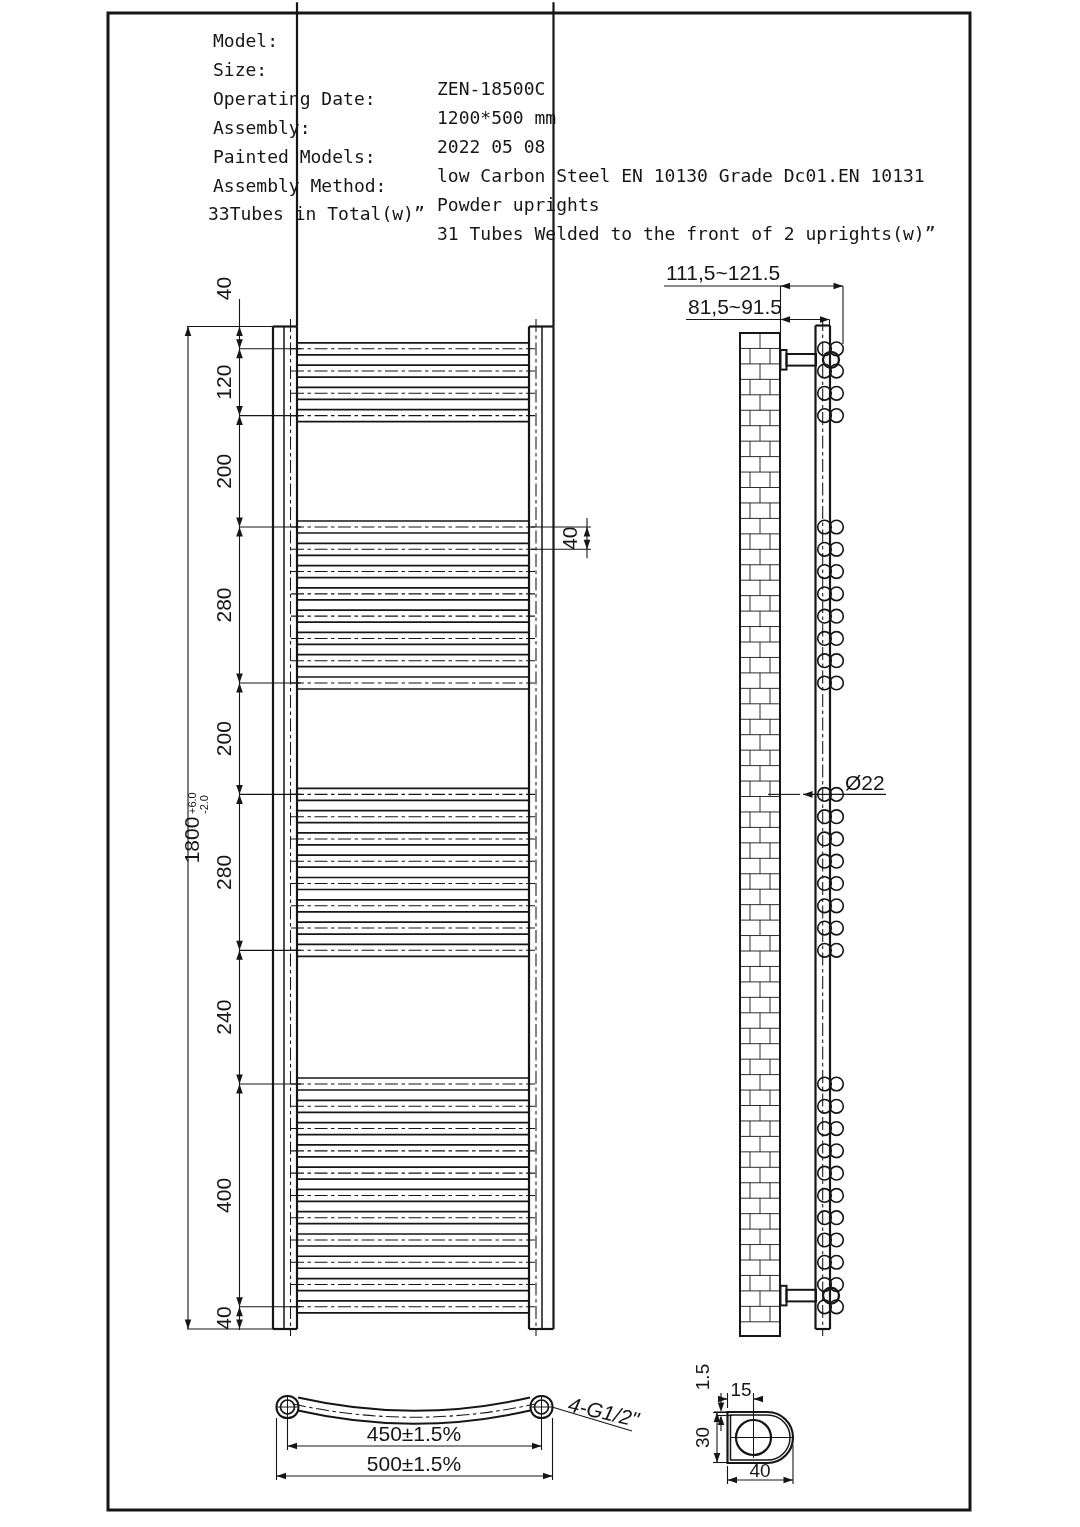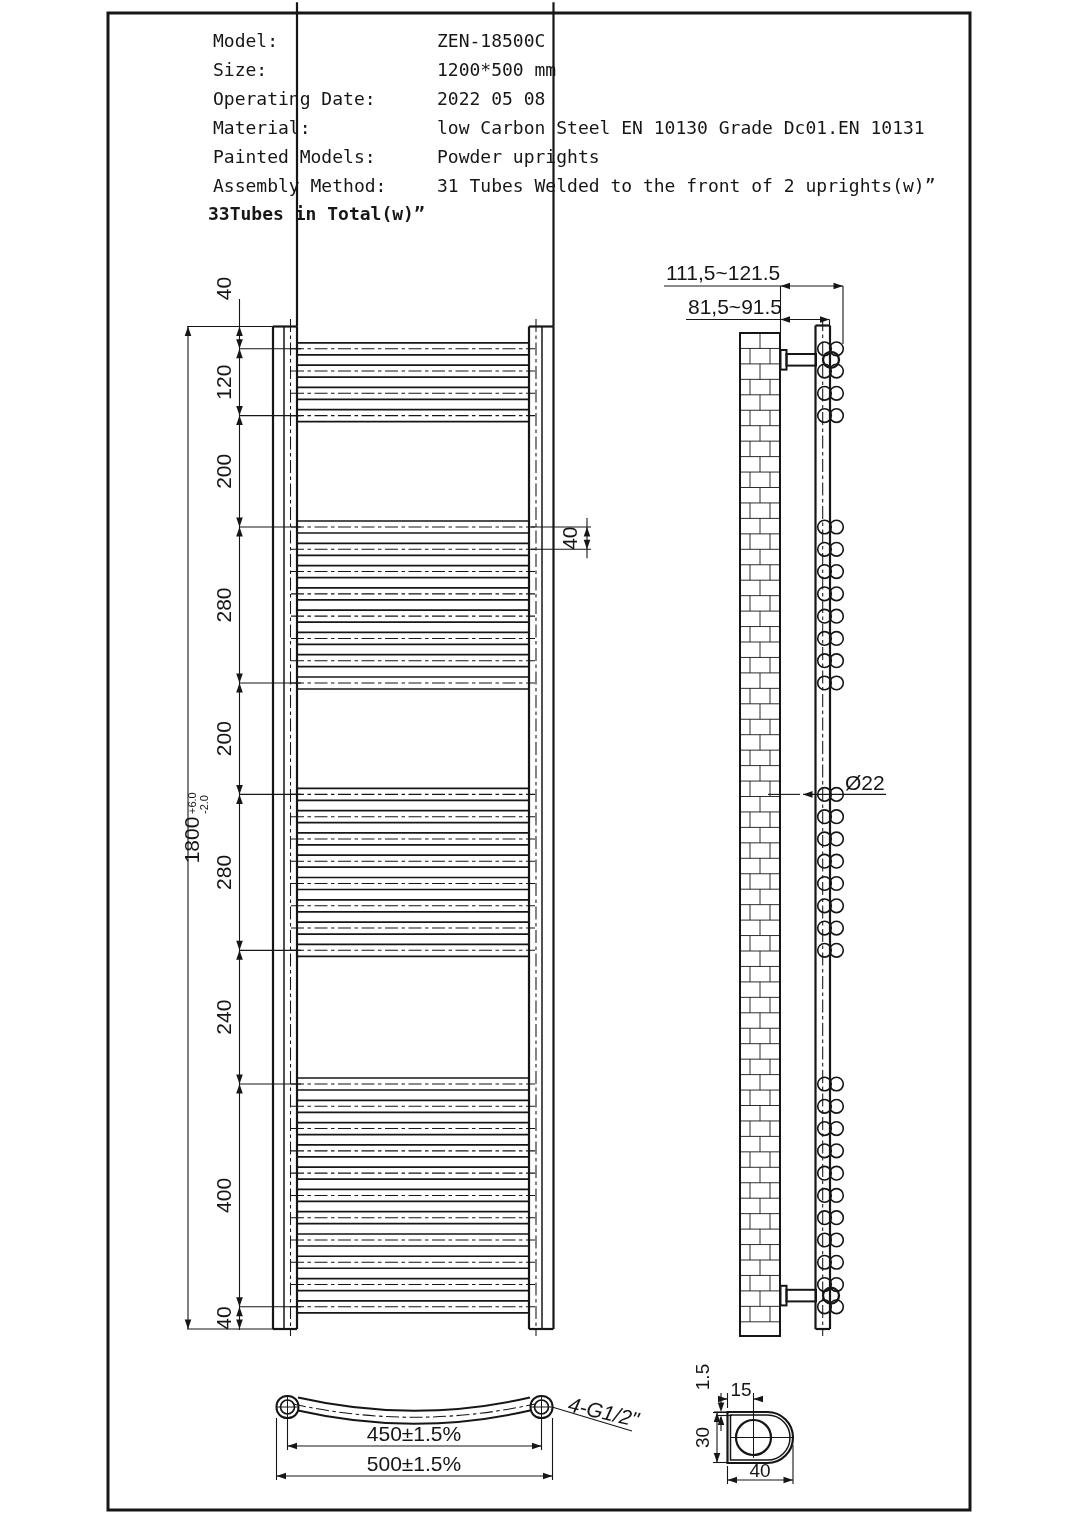--- a/index.html
+++ b/index.html
@@ -2,22 +2,22 @@
 <html><head>
 <meta charset="utf-8">
 <style>
   html,body{margin:0;padding:0;background:#e8e8e8;}
   .page{position:relative;width:1080px;height:1527px;background:#ffffff;overflow:hidden;
         font-family:"Liberation Sans",sans-serif;color:#161616;}
   .spec{position:absolute;left:108px;top:14px;width:946px;height:240px;
         font-family:"DejaVu Sans Mono",monospace;font-size:18px;line-height:22px;padding-left:16px;}
   .spec-row{position:absolute;left:0;width:100%;white-space:nowrap;}
   .sl{position:absolute;left:105px;}
-  .sv{position:absolute;left:329px;}
-  .spec-note{position:absolute;left:100px;white-space:nowrap;font-weight:bold;}
+  .sv{position:absolute;left:329px;margin-top:48px;}
+  .spec-note{position:absolute;left:100px;white-space:nowrap;}
   svg{position:absolute;left:0;top:0;}
   svg text{font-family:"Liberation Sans",sans-serif;fill:#161616;}
 </style>
 </head>
 <body>
 
 <div class="page">
 
   <svg id="cad" width="1080" height="1527" viewBox="0 0 1080 1527">
       <g>
@@ -514,21 +514,21 @@
       </div>
     <div class="spec-row" style="top:45px">
         <span class="sl">Size:</span>
         <span class="sv">1200*500 mm</span>
       </div>
     <div class="spec-row" style="top:74px">
         <span class="sl">Operating Date:</span>
         <span class="sv">2022 05 08</span>
       </div>
     <div class="spec-row" style="top:103px">
-        <span class="sl">Material:</span>
+        <span class="sl">Assembly:</span>
         <span class="sv">low Carbon Steel  EN 10130 Grade Dc01.EN 10131</span>
       </div>
     <div class="spec-row" style="top:132px">
         <span class="sl">Painted Models:</span>
         <span class="sv">Powder uprights</span>
       </div>
     <div class="spec-row" style="top:161px">
         <span class="sl">Assembly Method:</span>
         <span class="sv">31 Tubes Welded to the front of 2 uprights(w)”</span>
       </div>

